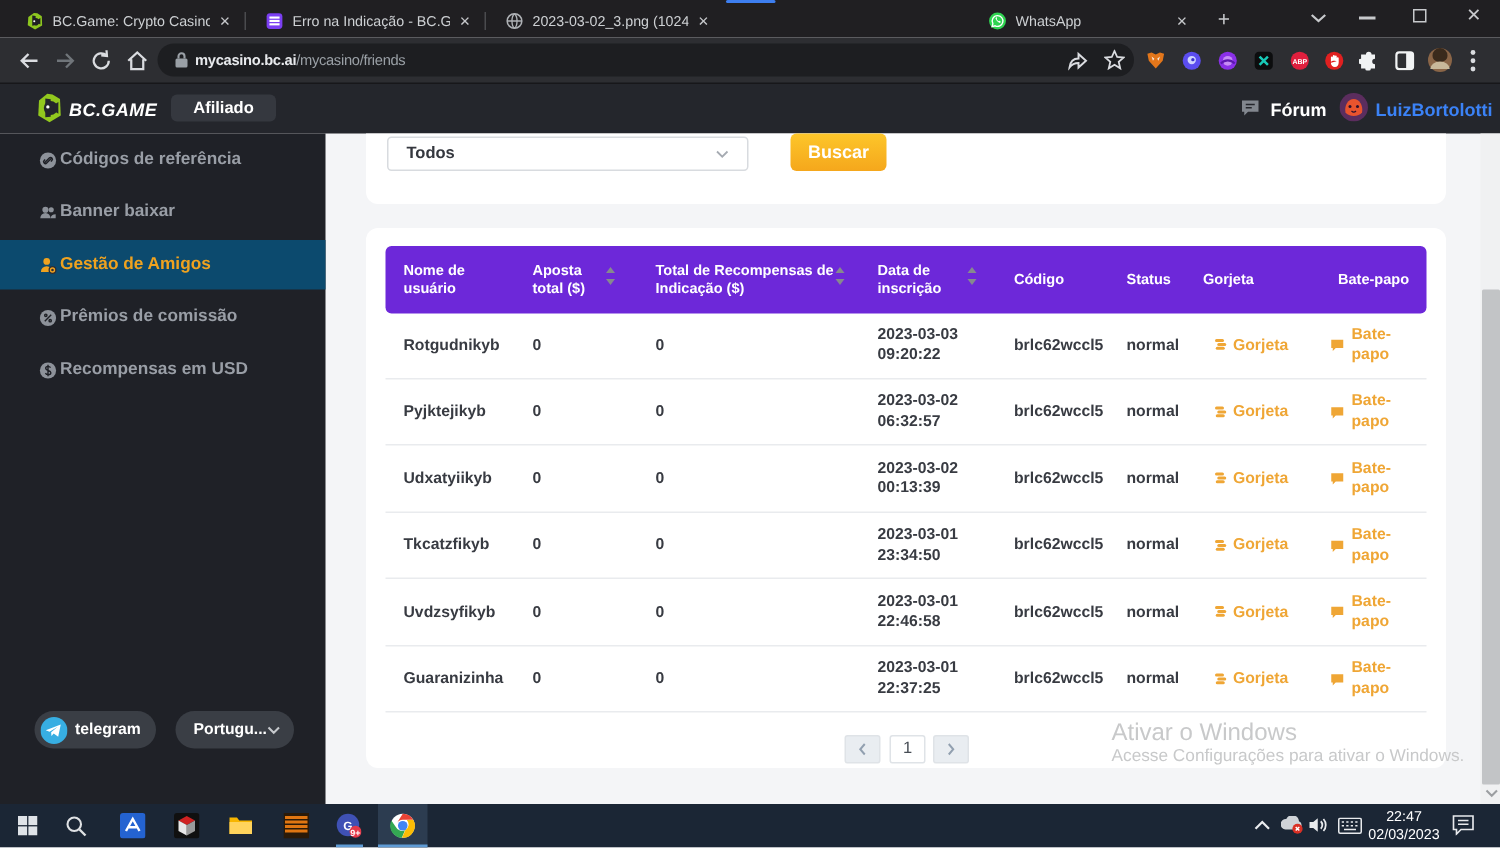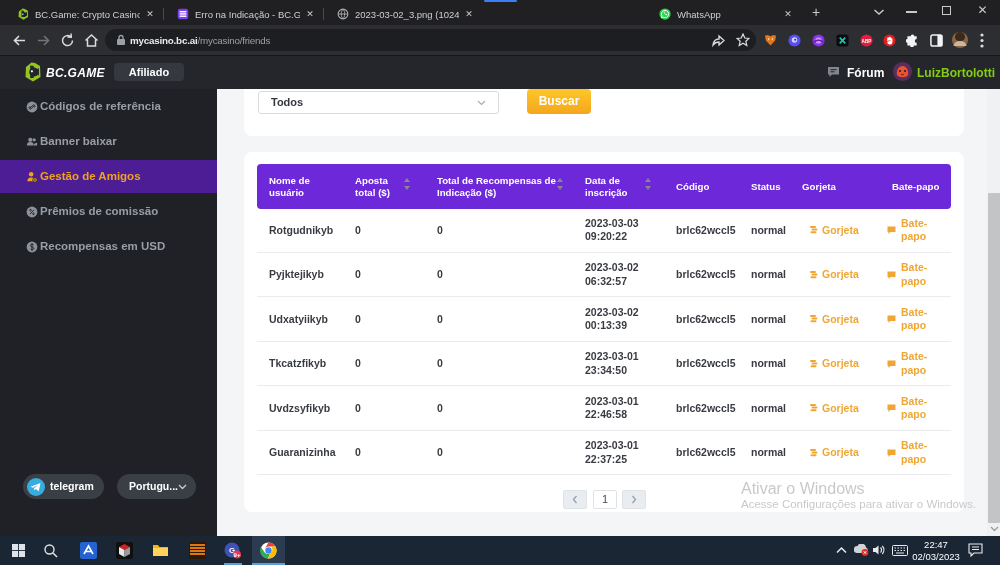--- a/index.html
+++ b/index.html
@@ -26,27 +26,27 @@
   #omnibox .url .dim { color:#9aa0a6; }
   .ext { position:absolute; top:9px; width:13px; height:13px; }
 
   
   #site { left:0; top:56px; width:1000px; height:480px; background:#f4f5f7; }
 
   #siteheader { position:absolute; left:0; top:0; width:1000px; height:33px; background:#24262c; }
   #afiliado { position:absolute; left:114px; top:7px; width:70px; height:18px; background:#35383f; border-radius:4px; color:#fff; font-size:11px; font-weight:bold; text-align:center; line-height:18px; }
   #bcname { position:absolute; left:46px; top:10px; color:#fff; font-weight:bold; font-size:12px; letter-spacing:0.3px;font-style:italic; }
   #forum { position:absolute; left:847px; top:10px; color:#fff; font-weight:bold; font-size:12px; }
-  #uname { position:absolute; left:917px; top:10px; color:#84cc16; font-weight:bold; font-size:12px; }
+  #uname { position:absolute; left:917px; top:10px; color:#3b82f6; font-weight:bold; font-size:12px; }
 
   #sidebar { position:absolute; left:0; top:33px; width:217px; height:447px; background:#1f2127; }
   .mitem { position:absolute; left:0; width:217px; height:33px; color:#999ea6; font-size:11.5px; font-weight:bold; }
   .mitem .mico { position:absolute; left:26px; top:11px; width:12px; height:12px; }
   .mitem .mtxt { position:absolute; left:40px; top:10px; }
-  #mactive { background:#4c1d95; color:#efa21f; }
+  #mactive { background:#0c4a6e; color:#efa21f; }
   .pill { position:absolute; background:#3a3e45; border-radius:13px; color:#fff; font-size:10.5px; font-weight:bold; }
 
   
   #card1 { position:absolute; left:244px; top:33px; width:720px; height:46.5px; background:#fff; border-radius:0 0 8px 8px; }
   #card2 { position:absolute; left:244px; top:96px; width:720px; height:360px; background:#fff; border-radius:8px; }
 
   #selbox { position:absolute; left:14px; top:1.5px; width:241px; height:23px; border:1px solid #d8dbdf; border-radius:3px; background:#fff; font-size:11px; font-weight:bold; color:#34373e; line-height:21px; padding-left:12px; }
   #buscar { position:absolute; left:283px; top:0px; width:64px; height:24.5px; background:linear-gradient(#fdc62a,#f5a71c); border-radius:4px; color:#fff; font-size:12px; font-weight:bold; text-align:center; line-height:25px; }
 
   

